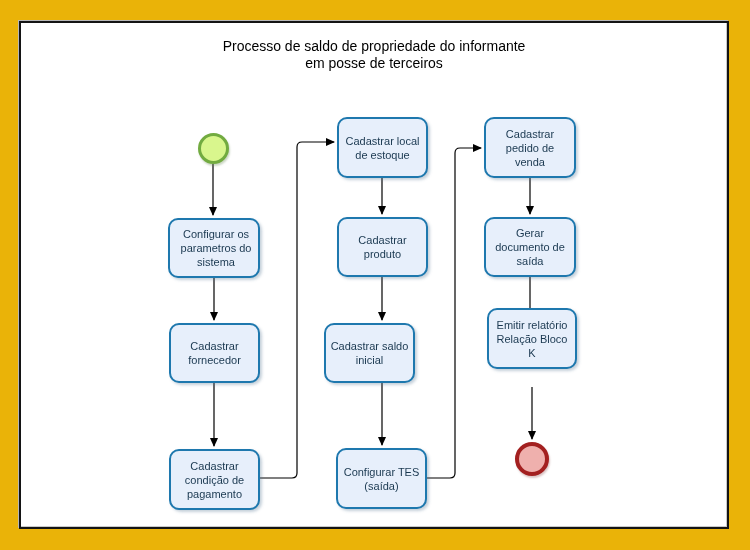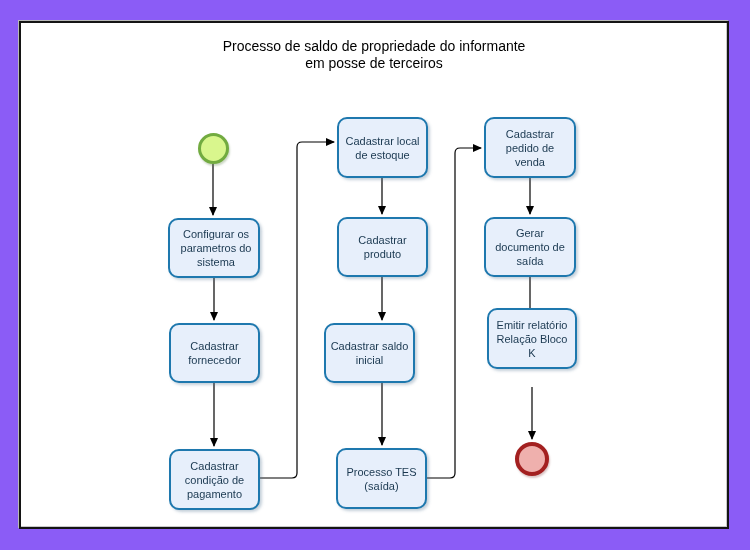--- a/index.html
+++ b/index.html
@@ -5,21 +5,21 @@
   html, body {
     margin: 0;
     padding: 0;
     background: #ffffff;
     font-family: "Liberation Sans", sans-serif;
   }
   .canvas {
     position: relative;
     width: 750px;
     height: 550px;
-    background: #8b5cf6;
+    background: #eab308;
     overflow: hidden;
   }
   .frame {
     position: absolute;
     left: 19px;
     top: 21px;
     width: 710px;
     height: 508px;
     box-sizing: border-box;
     border: 2px solid #141414;
@@ -150,21 +150,21 @@
   </div>
   <div class="node" id="n-produto">
     <span>Cadastrar
 produto</span>
   </div>
   <div class="node" id="n-saldo">
     <span>Cadastrar saldo
 inicial</span>
   </div>
   <div class="node" id="n-tes">
-    <span>Processo TES
+    <span>Configurar TES
 (saída)</span>
   </div>
   <div class="node" id="n-pedido">
     <span>Cadastrar
 pedido de
 venda</span>
   </div>
   <div class="node" id="n-gerar">
     <span>Gerar
 documento de

